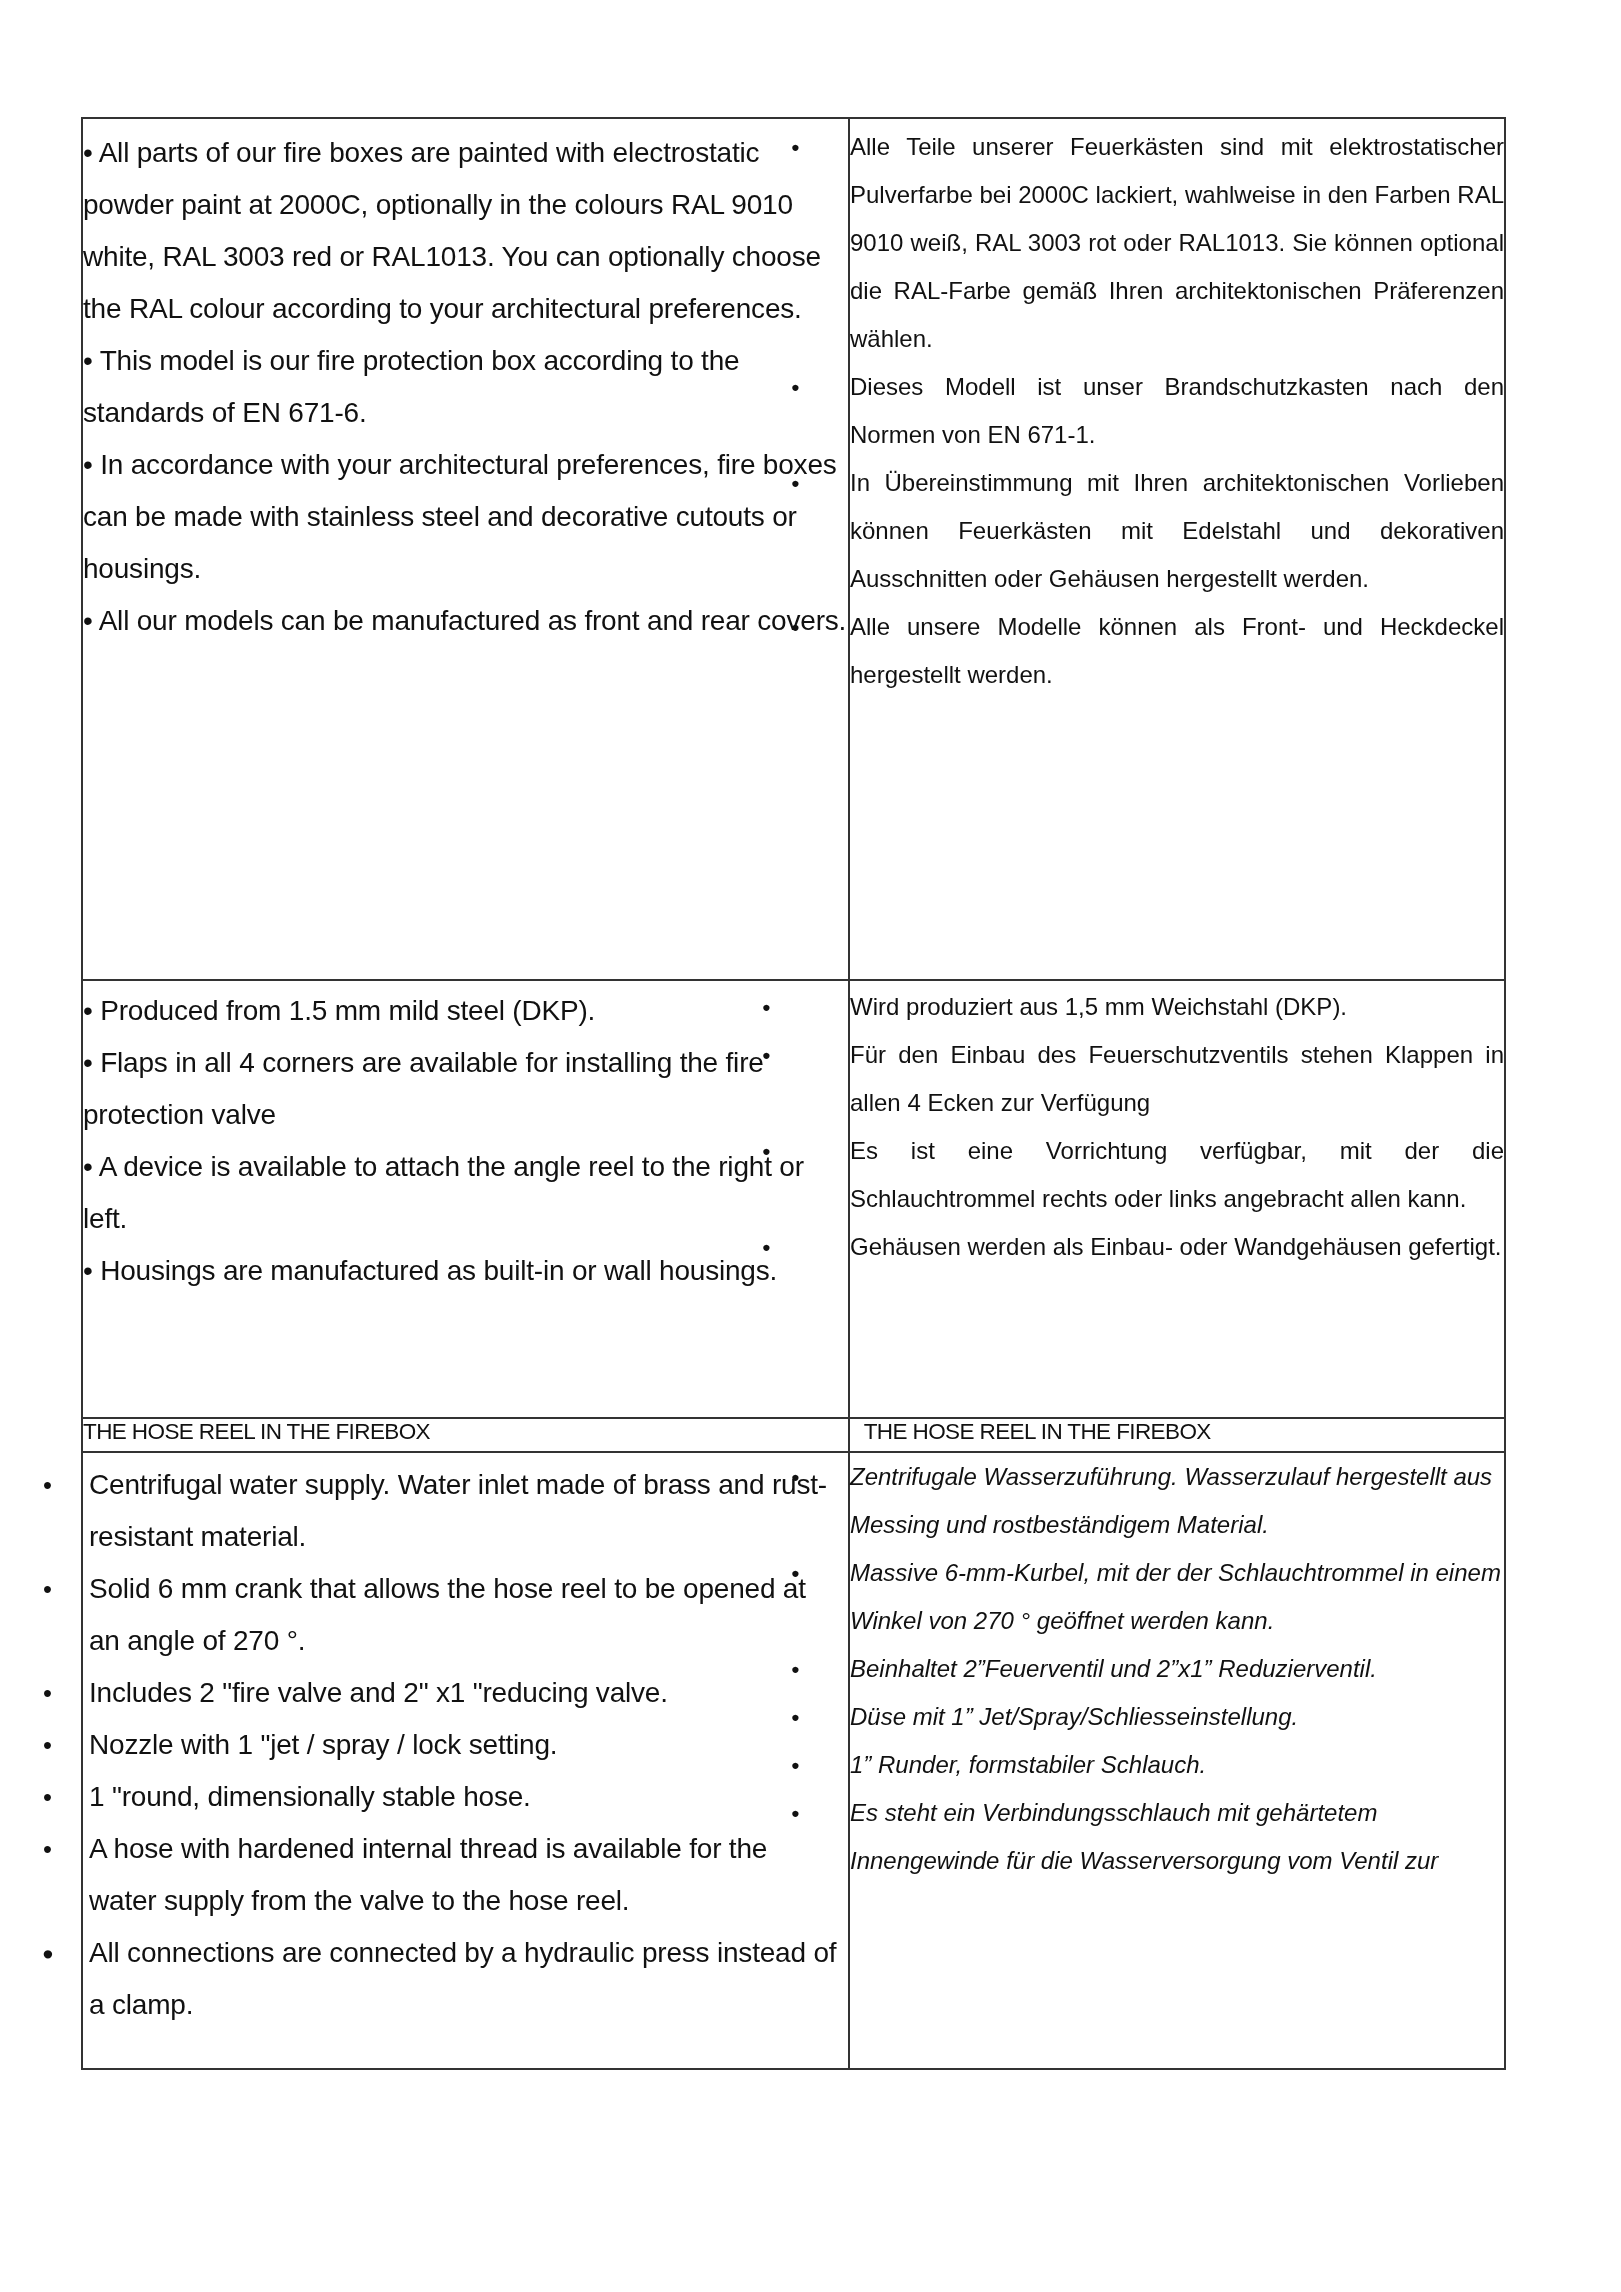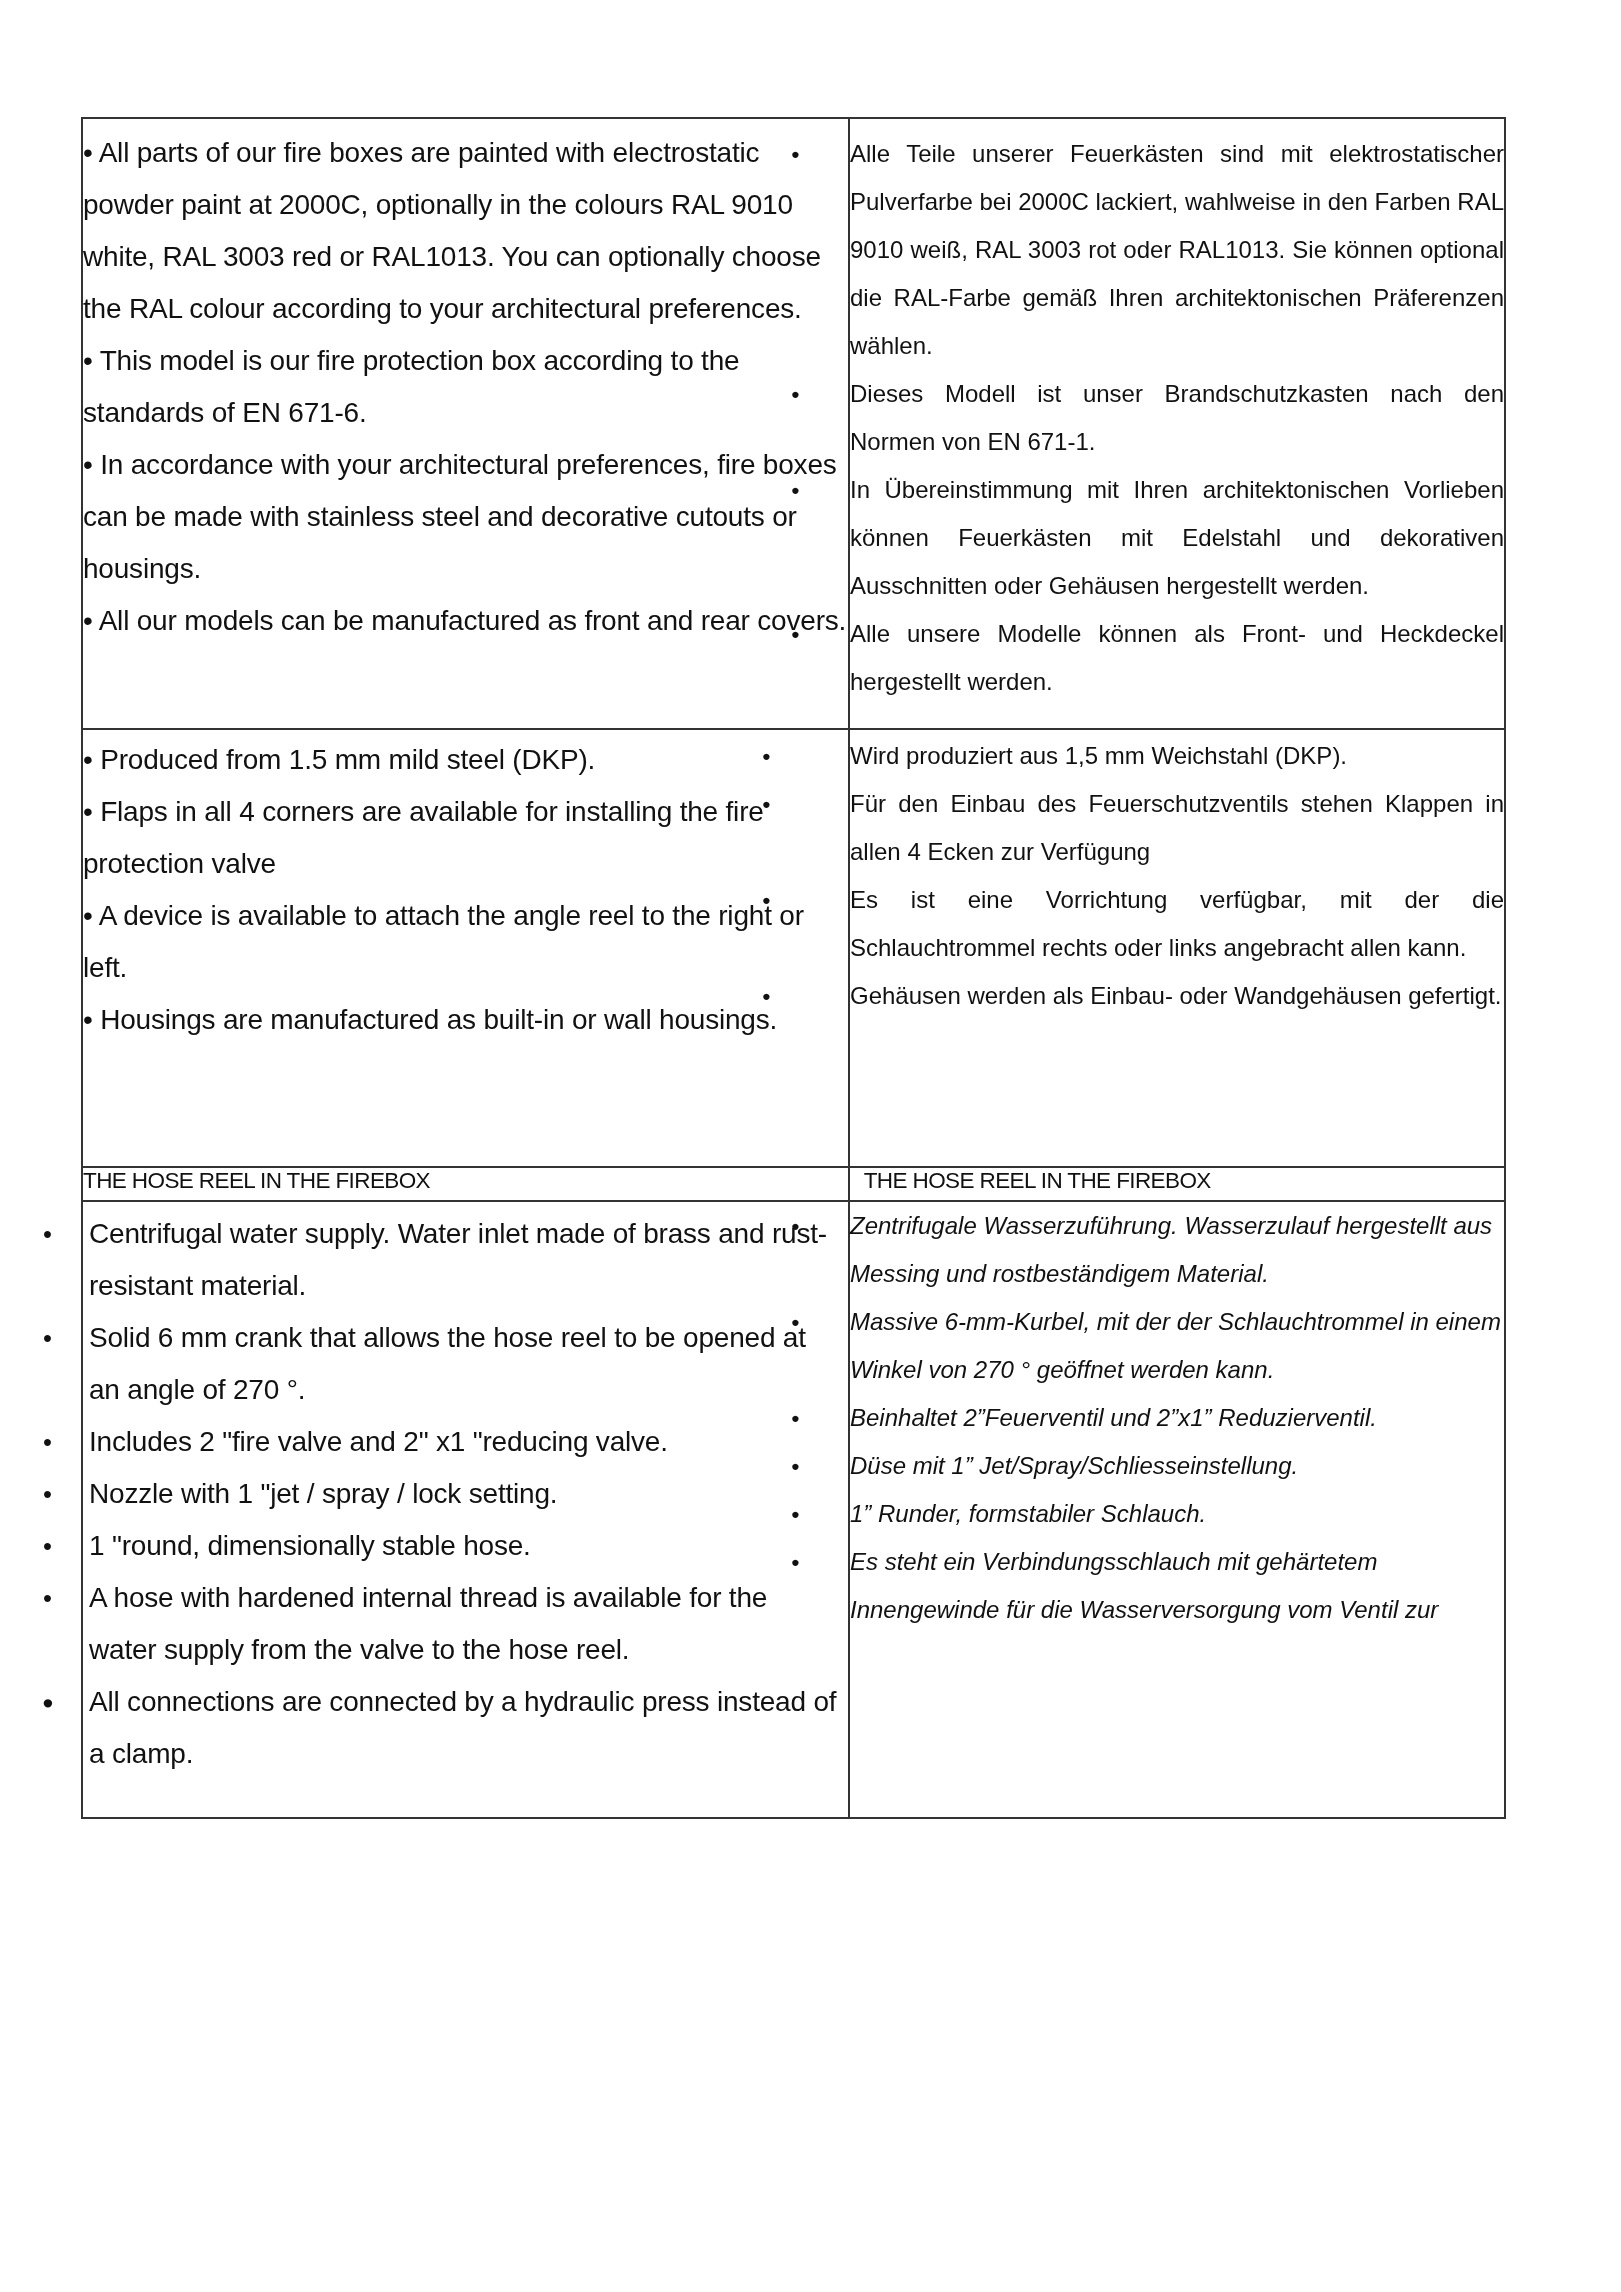--- a/index.html
+++ b/index.html
@@ -33,28 +33,28 @@
 </head>
 <body>
 
 <table class="tbl">
   <colgroup>
       <col class="c1">
       <col class="c2">
     </colgroup>
 
   <tbody>
-      <tr style="height:611px;">
+      <tr style="height:862px;">
     <td class="en" style="padding-top:7.8px;">
       <p>• All parts of our fire boxes are painted with electrostatic powder paint at 2000C, optionally in the colours RAL 9010 white, RAL 3003 red or RAL1013. You can optionally choose the RAL colour according to your architectural preferences.</p>
       <p>• This model is our fire protection box according to the standards of EN 671-6.</p>
       <p>• In accordance with your architectural preferences, fire boxes can be made with stainless steel and decorative cutouts or housings.</p>
       <p>• All our models can be manufactured as front and rear covers.</p>
     </td>
-    <td class="de" style="padding-top:11px;margin-top:37px;">
+    <td class="de" style="padding-top:4px;margin-top:37px;">
       <ul>
         <li>Alle Teile unserer Feuerkästen sind mit elektrostatischer Pulverfarbe bei 2000C lackiert, wahlweise in den Farben RAL 9010 weiß, RAL 3003 rot oder RAL1013. Sie können optional die RAL-Farbe gemäß Ihren architektonischen Präferenzen wählen.</li>
         <li>Dieses Modell ist unser Brandschutzkasten nach den Normen von EN 671-1.</li>
         <li>In Übereinstimmung mit Ihren architektonischen Vorlieben können Feuerkästen mit Edelstahl und dekorativen Ausschnitten oder Gehäusen hergestellt werden.</li>
         <li>Alle unsere Modelle können als Front- und Heckdeckel hergestellt werden.</li>
       </ul>
     </td>
   </tr>
 
 

